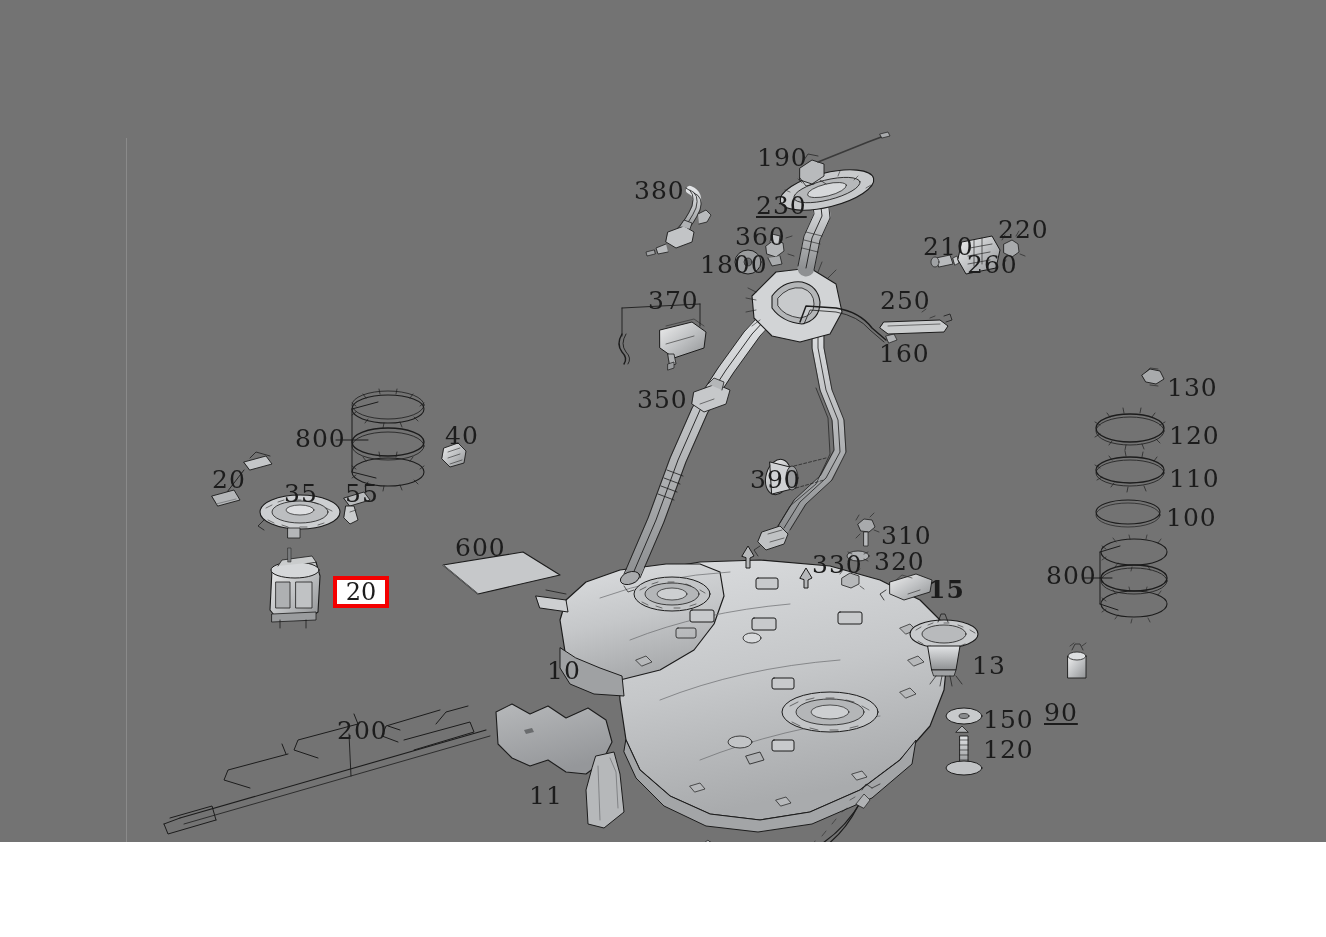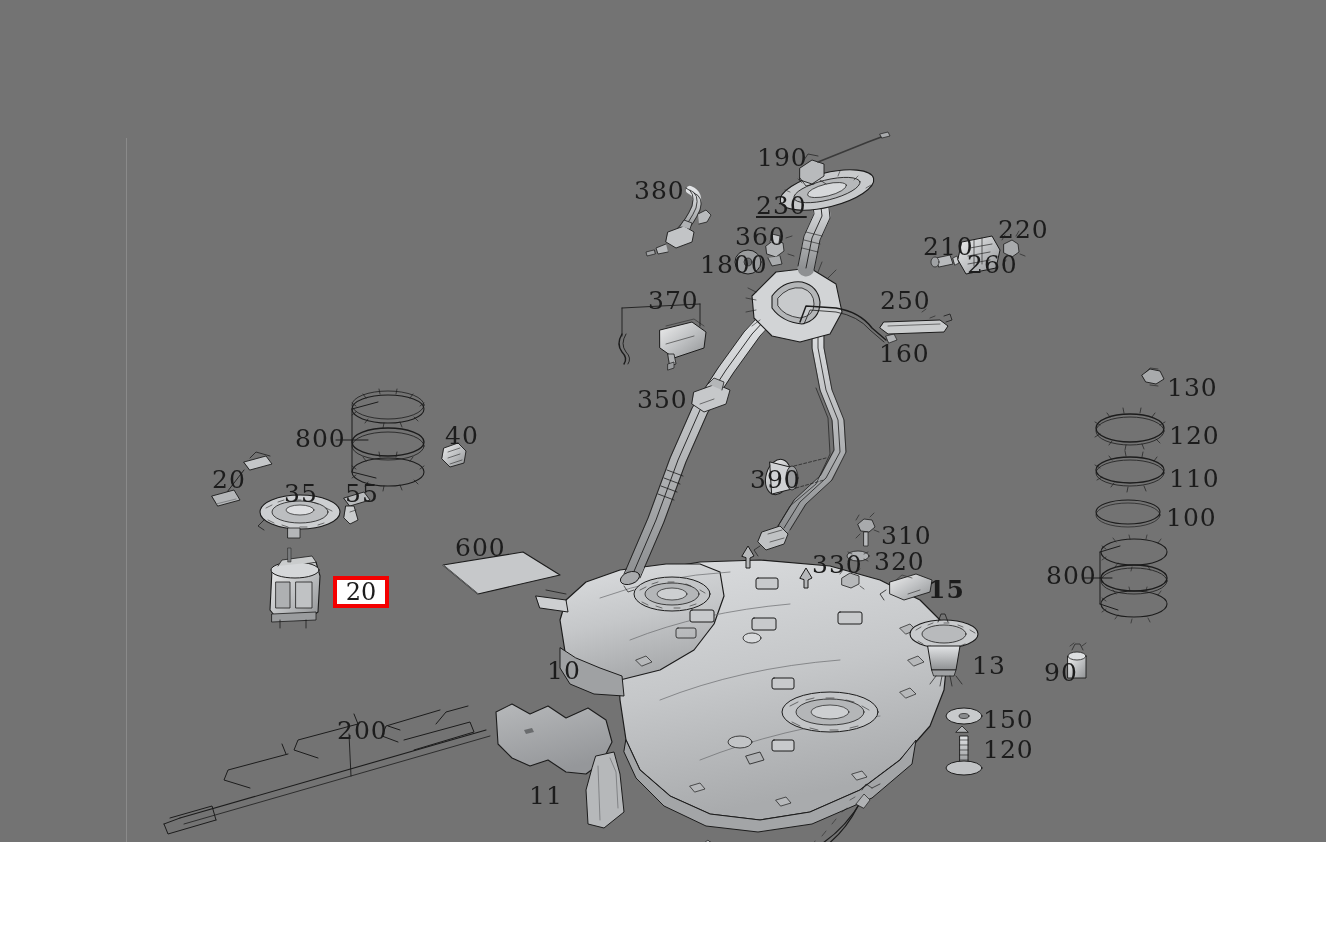--- a/index.html
+++ b/index.html
@@ -486,21 +486,21 @@
   <div class="lbl" style="left:345px;  top:481px;">55</div>
   <div class="lbl" style="left:1166px; top:505px;">100</div>
   <div class="lbl" style="left:881px;  top:523px;">310</div>
   <div class="lbl" style="left:874px;  top:549px;">320</div>
   <div class="lbl" style="left:812px;  top:552px;">330</div>
   <div class="lbl" style="left:455px;  top:535px;">600</div>
   <div class="lbl" style="left:1046px; top:563px;">800</div>
   <div class="lbl" style="left:928px;  top:577px;font-weight:bold;">15</div>
   <div class="lbl" style="left:972px;  top:653px;">13</div>
   <div class="lbl" style="left:547px;  top:658px;">10</div>
-  <div class="lbl" style="left:1044px; top:660px;">90</div>
+  <div class="lbl" style="left:1044px; top:700px;text-decoration:underline;">90</div>
   <div class="lbl" style="left:983px;  top:707px;">150</div>
   <div class="lbl" style="left:983px;  top:737px;">120</div>
   <div class="lbl" style="left:337px;  top:718px;">200</div>
   <div class="lbl" style="left:529px;  top:783px;">11</div>
   <div class="lbl" style="left:872px;  top:846px;">300</div>
 
   <div id="highlight-20">
     <span class="lbl-inner">20</span>
   </div>
 

